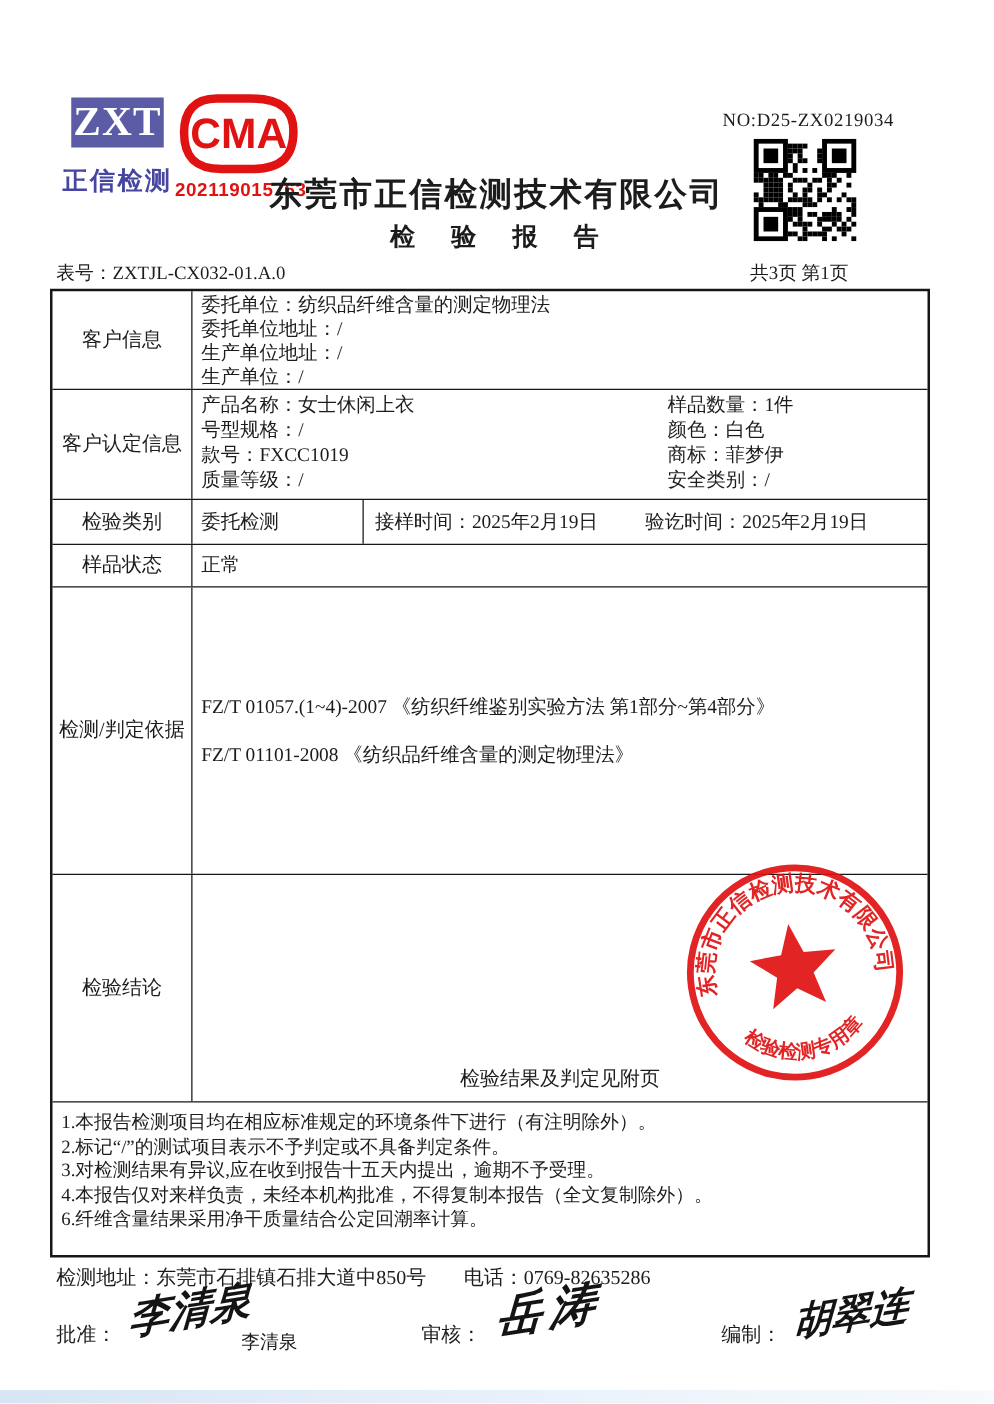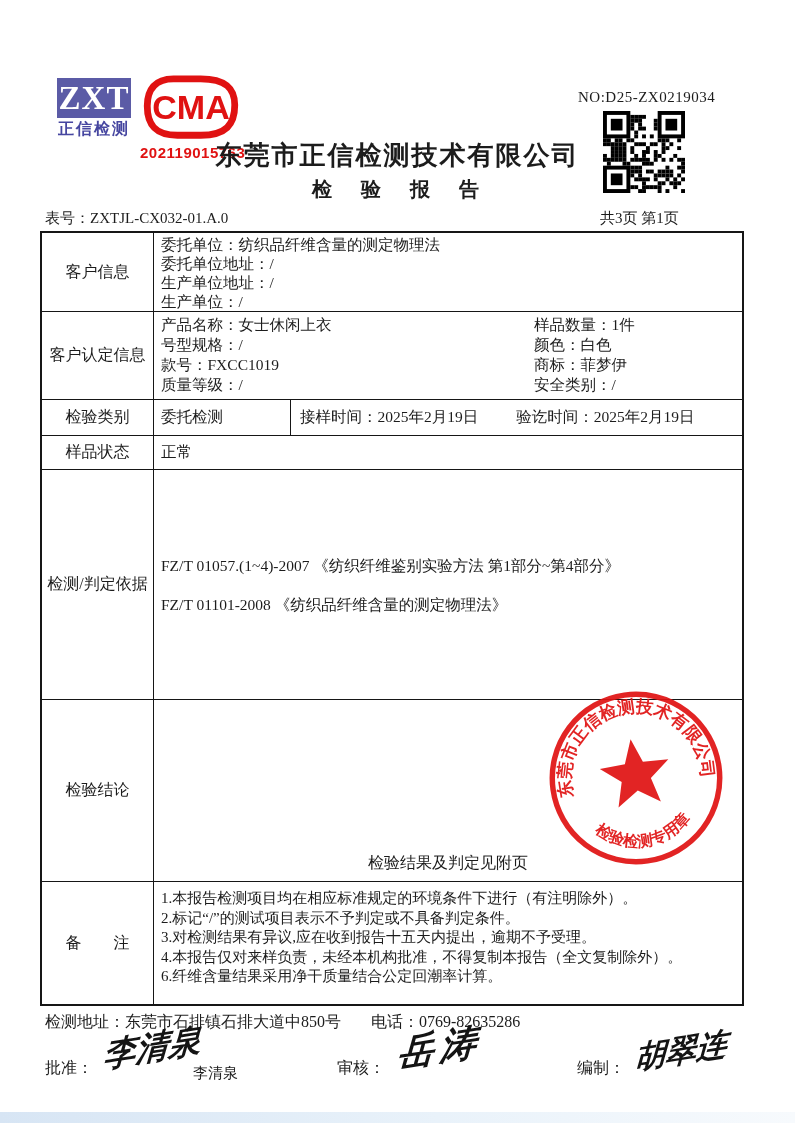--- a/index.html
+++ b/index.html
@@ -3,22 +3,22 @@
 <meta charset="utf-8">
 <style>
   html,body{margin:0;padding:0;background:#ffffff;}
   .page{position:relative;width:795px;height:1123px;background:#fff;overflow:hidden;
         font-family:"Liberation Serif","DejaVu Serif",serif;color:#1c1c1c;}
 
   
   .zxt-box{position:absolute;left:57px;top:78px;width:74px;height:40px;background:#5b5ba6;
            color:#fff;display:flex;align-items:center;justify-content:center;
            font-size:33px;font-weight:bold;letter-spacing:1px;}
-  .zxt-caption{position:absolute;left:49px;top:119px;width:90px;text-align:center;
-               color:#4646a0;font-weight:bold;font-size:16px;letter-spacing:2px;}
+  .zxt-caption{position:absolute;left:49px;top:131px;width:90px;text-align:center;
+               color:#4646a0;font-weight:bold;font-size:20px;letter-spacing:2px;}
   .cma-logo{position:absolute;left:142px;top:73px;width:98px;height:70px;}
   .cma-number{position:absolute;left:140px;top:144px;color:#e01212;font-size:15px;
               font-weight:bold;font-family:"Liberation Sans","DejaVu Sans",sans-serif;letter-spacing:.5px;}
 
   .report-no{position:absolute;left:578px;top:89px;font-size:15px;letter-spacing:.5px;}
   .qr{position:absolute;left:601px;top:111px;width:86px;height:82px;}
 
   .company-name{position:absolute;left:0;top:138px;width:795px;text-align:center;
                 font-size:26px;font-weight:bold;letter-spacing:2px;}
   .report-title{position:absolute;left:0;top:176px;width:791px;text-align:center;
@@ -318,21 +318,20 @@
             <text font-size="17" font-weight="bold">
               <textPath href="#sealBottom" startOffset="50%" text-anchor="middle">检验检测专用章</textPath>
             </text>
           </g>
         </svg>
         <div class="conclusion-note">检验结果及判定见附页</div>
       </div>
     </div>
 
     <div class="trow r7">
-      <div class="tlabel remark-label">备　　注</div>
       <div class="tcontent">
         <div class="line">1.本报告检测项目均在相应标准规定的环境条件下进行（有注明除外）。</div>
         <div class="line">2.标记“/”的测试项目表示不予判定或不具备判定条件。</div>
         <div class="line">3.对检测结果有异议,应在收到报告十五天内提出，逾期不予受理。</div>
         <div class="line">4.本报告仅对来样负责，未经本机构批准，不得复制本报告（全文复制除外）。</div>
         <div class="line">6.纤维含量结果采用净干质量结合公定回潮率计算。</div>
       </div>
     </div>
 
   </div>

